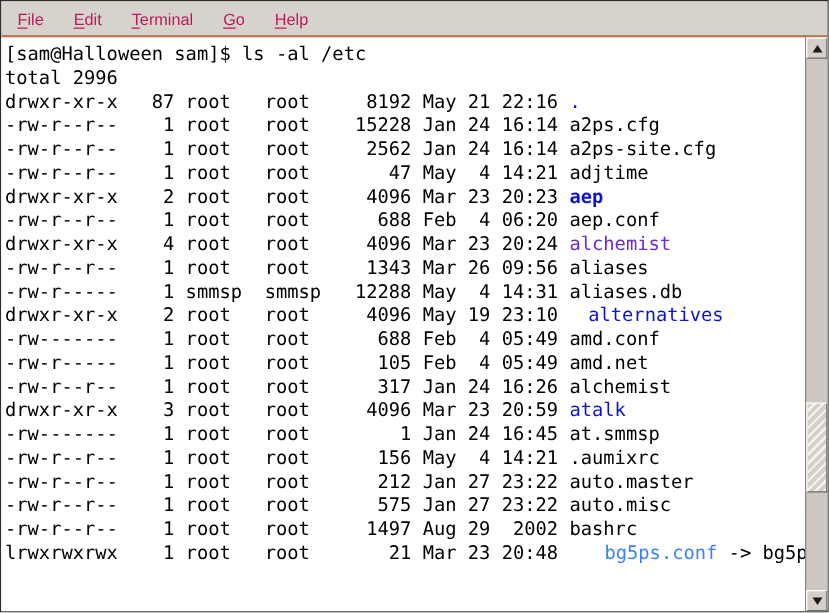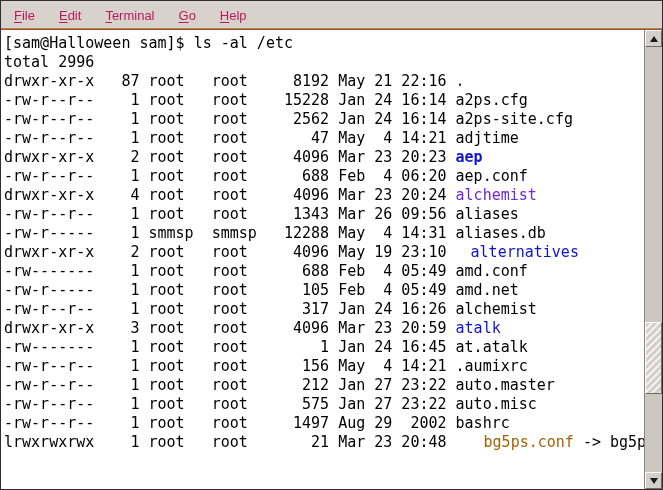--- a/index.html
+++ b/index.html
@@ -119,26 +119,26 @@
         <div class="tline">drwxr-xr-x    2 root   root     4096 Mar 23 20:23 <span style="color: rgb(15, 20, 204); font-weight: bold;">aep</span></div>
         <div class="tline">-rw-r--r--    1 root   root      688 Feb  4 06:20 <span>aep.conf</span></div>
         <div class="tline">drwxr-xr-x    4 root   root     4096 Mar 23 20:24 <span style="color: #6d28d9;">alchemist</span></div>
         <div class="tline">-rw-r--r--    1 root   root     1343 Mar 26 09:56 <span>aliases</span></div>
         <div class="tline">-rw-r-----    1 smmsp  smmsp   12288 May  4 14:31 <span>aliases.db</span></div>
         <div class="tline">drwxr-xr-x    2 root   root     4096 May 19 23:10 <span style="color: rgb(15, 20, 204); margin-left: 15px;">alternatives</span></div>
         <div class="tline">-rw-------    1 root   root      688 Feb  4 05:49 <span>amd.conf</span></div>
         <div class="tline">-rw-r-----    1 root   root      105 Feb  4 05:49 <span>amd.net</span></div>
         <div class="tline">-rw-r--r--    1 root   root      317 Jan 24 16:26 <span>alchemist</span></div>
         <div class="tline">drwxr-xr-x    3 root   root     4096 Mar 23 20:59 <span style="color: rgb(15, 20, 204);">atalk</span></div>
-        <div class="tline">-rw-------    1 root   root        1 Jan 24 16:45 <span>at.atalk</span></div>
+        <div class="tline">-rw-------    1 root   root        1 Jan 24 16:45 <span>at.smmsp</span></div>
         <div class="tline">-rw-r--r--    1 root   root      156 May  4 14:21 <span>.aumixrc</span></div>
         <div class="tline">-rw-r--r--    1 root   root      212 Jan 27 23:22 <span>auto.master</span></div>
         <div class="tline">-rw-r--r--    1 root   root      575 Jan 27 23:22 <span>auto.misc</span></div>
         <div class="tline">-rw-r--r--    1 root   root     1497 Aug 29  2002 <span>bashrc</span></div>
-        <div class="tline">lrwxrwxrwx    1 root   root       21 Mar 23 20:48 <span style="color: #a16207; padding-left: 28px;">bg5ps.conf</span> -&gt; bg5ps.conf</div>
+        <div class="tline">lrwxrwxrwx    1 root   root       21 Mar 23 20:48 <span style="color: #3b82f6; padding-left: 28px;">bg5ps.conf</span> -&gt; bg5ps.conf</div>
       </div>
 
     <div class="scrollbar">
       <div class="sb-btn up">
         <div class="arrow-up"></div>
       </div>
       <div class="sb-thumb"></div>
       <div class="sb-btn down">
         <div class="arrow-down"></div>
       </div>

